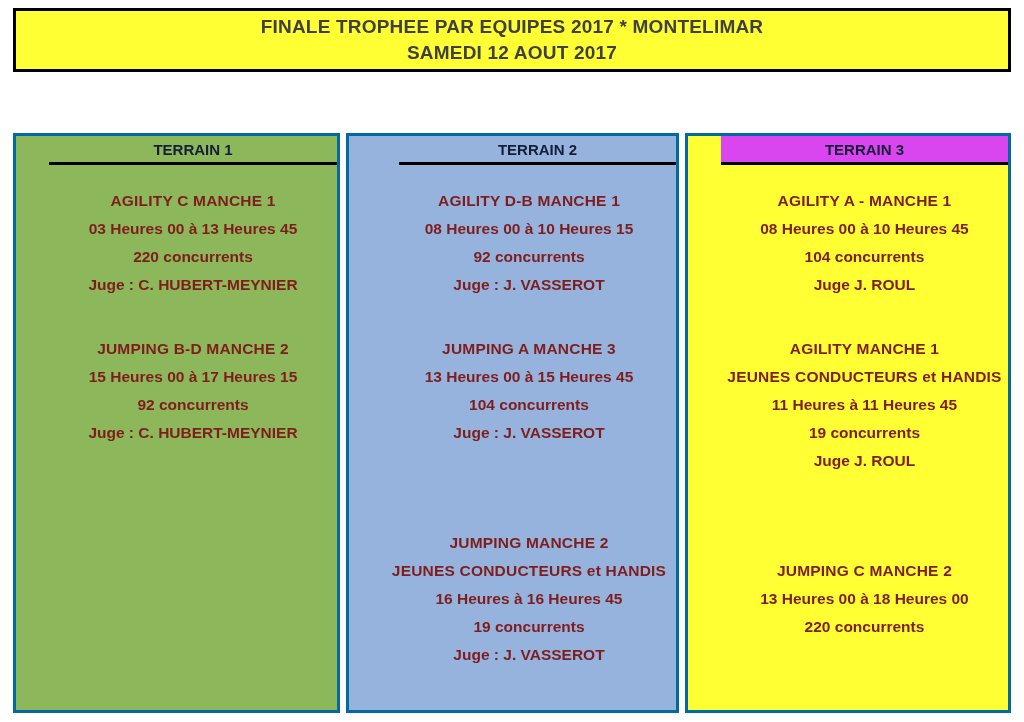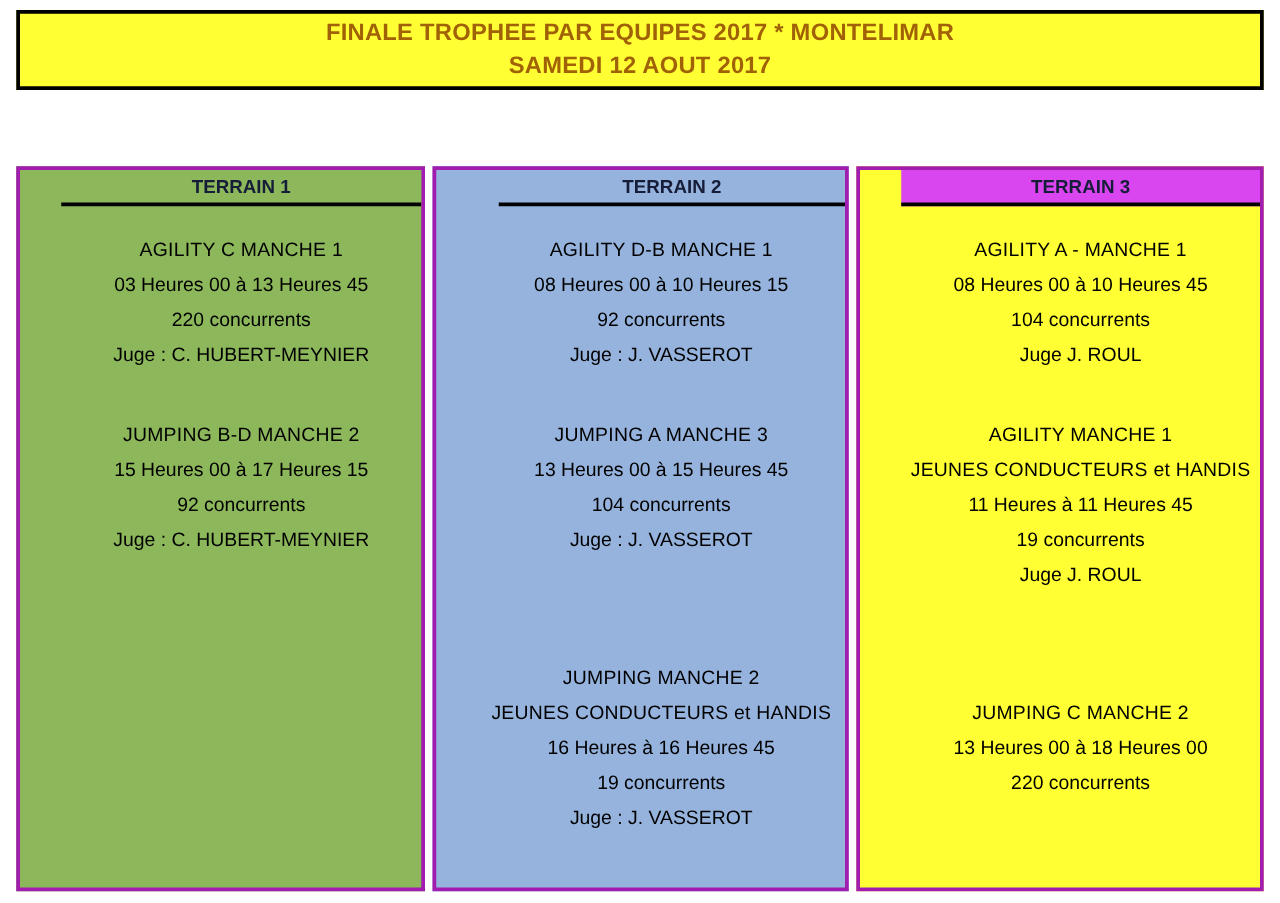--- a/index.html
+++ b/index.html
@@ -34,37 +34,37 @@
     display: flex;
     flex-direction: column;
     align-items: center;
     justify-content: center;
   }
   .title-line {
     font-size: 19px;
     font-weight: bold;
     letter-spacing: 0.2px;
     line-height: 26px;
-    color: #a16207;
+    color: #404040;
     text-align: center;
   }
 
   
   .columns {
     position: absolute;
     left: 13px;
     top: 133px;
     width: 998px;
     height: 580px;
     display: flex;
     gap: 6px;
   }
   .column {
     box-sizing: border-box;
-    border: 3px solid #a21caf;
+    border: 3px solid #0369a1;
     display: flex;
     flex-direction: column;
     position: relative;
     padding-left: 33px;
   }
   .col-1 { width: 331px; background: #8cb75a; }
   .col-2 { width: 337px; background: #95b3dd; }
   .col-3 { width: 330px; background: #ffff33; }
 
   .col-header {
@@ -87,23 +87,23 @@
     padding: 22px 6px 6px 6px;
     box-sizing: border-box;
   }
 
   .block {
     text-align: center;
     margin-bottom: 24px;
   }
   .block .line {
     font-size: 15.5px;
-    font-weight: normal;
+    font-weight: bold;
     line-height: 28px;
-    color: #000000;
+    color: #7f1d1d;
     white-space: nowrap;
   }
   .block .line.head {
     letter-spacing: 0.2px;
   }
   .spacer-sm { height: 12px; }
   .spacer-md { height: 58px; }
 </style>
 </head>
 <body>

